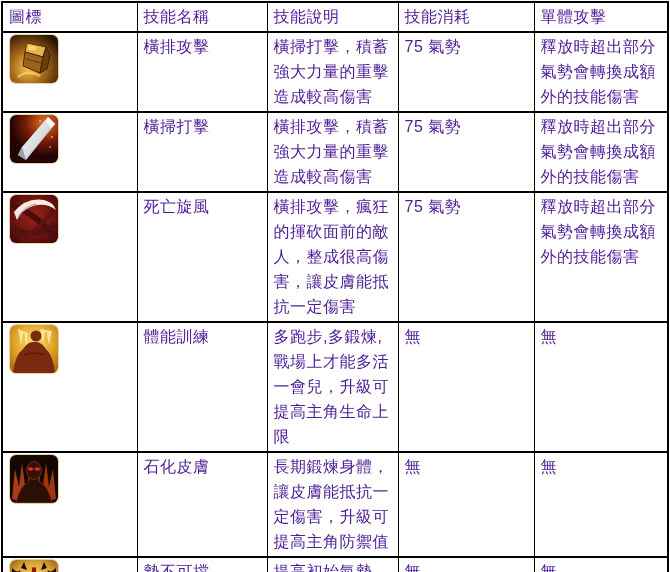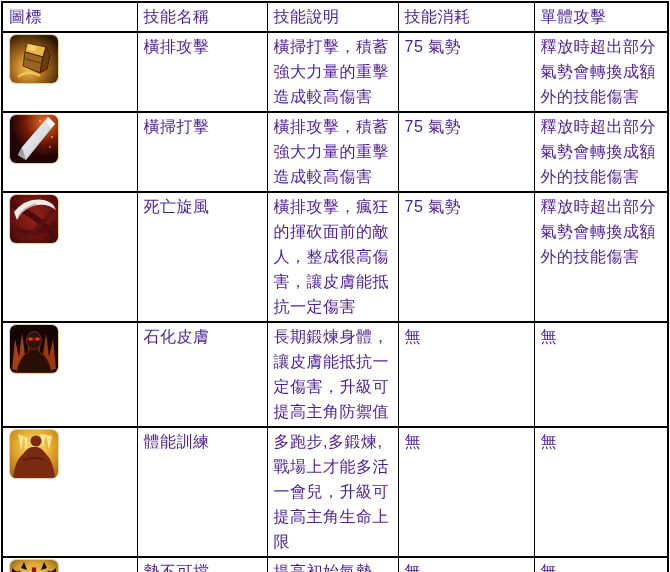--- a/index.html
+++ b/index.html
@@ -149,20 +149,48 @@
             <path d="M8,22 Q14,12 26,9" stroke="#c89aa0" stroke-width="1.5" fill="none" opacity="0.8"></path>
           </svg>
         </span>
       </td>
       <td>死亡旋風</td>
       <td>橫排攻擊，瘋狂的揮砍面前的敵人，整成很高傷害，讓皮膚能抵抗一定傷害</td>
       <td>75 氣勢</td>
       <td>釋放時超出部分氣勢會轉換成額外的技能傷害</td>
     </tr>
 
+    <tr style="height:119px">
+      <td class="icon-cell">
+        <span class="skill-icon">
+          <svg width="48" height="48" viewBox="0 0 48 48">
+            <defs>
+              <radialGradient id="g5" cx="50%" cy="35%" r="75%">
+                <stop offset="0%" stop-color="#fce070"></stop>
+                <stop offset="55%" stop-color="#e0a428"></stop>
+                <stop offset="100%" stop-color="#a86614"></stop>
+              </radialGradient>
+            </defs>
+            <rect width="48" height="48" fill="url(#g5)"></rect>
+            <polygon points="8,4 11,20 14,6 16,22 18,8" fill="#fff0a8" opacity="0.8"></polygon>
+            <polygon points="30,4 33,18 36,5 39,20 42,6" fill="#fff0a8" opacity="0.8"></polygon>
+            <polygon points="4,46 10,34 14,44" fill="#f8e890" opacity="0.6"></polygon>
+            <polygon points="44,46 38,34 34,44" fill="#f8e890" opacity="0.6"></polygon>
+            <circle cx="26" cy="11" r="5.5" fill="#7a2a10"></circle>
+            <path d="M3,48 Q5,30 13,24 Q17,18 22,17 L27,17 Q32,18 36,24 Q43,30 45,48 Z" fill="#7a2a10"></path>
+            <path d="M14,30 Q24,26 34,30" stroke="#5a1c0a" stroke-width="1.5" fill="none"></path>
+          </svg>
+        </span>
+      </td>
+      <td>體能訓練</td>
+      <td>多跑步,多鍛煉,戰場上才能多活一會兒，升級可提高主角生命上限</td>
+      <td>無</td>
+      <td>無</td>
+    </tr>
+
     <tr style="height:99px">
       <td class="icon-cell">
         <span class="skill-icon">
           <svg width="48" height="48" viewBox="0 0 48 48">
             <rect width="48" height="48" fill="#140602"></rect>
             <polygon points="2,44 5,14 9,32 12,8 15,30 10,46" fill="#c2491a" opacity="0.85"></polygon>
             <polygon points="46,44 43,14 39,32 36,8 33,30 38,46" fill="#b8400f" opacity="0.85"></polygon>
             <polygon points="18,26 20,6 24,18 28,6 30,26" fill="#e06020" opacity="0.55"></polygon>
             <path d="M6,48 Q10,30 19,27 L19,23 L29,23 L29,27 Q38,30 42,48 Z" fill="#2a0f07" stroke="#7a2c10" stroke-width="0.8"></path>
             <ellipse cx="24" cy="15.5" rx="7.5" ry="9" fill="#32120a" stroke="#8a3414" stroke-width="0.8"></ellipse>
@@ -172,48 +200,20 @@
             <ellipse cx="27.4" cy="14" rx="3.2" ry="2" fill="#ff4020" opacity="0.35"></ellipse>
           </svg>
         </span>
       </td>
       <td>石化皮膚</td>
       <td>長期鍛煉身體，讓皮膚能抵抗一定傷害，升級可提高主角防禦值</td>
       <td>無</td>
       <td>無</td>
     </tr>
 
-    <tr style="height:119px">
-      <td class="icon-cell">
-        <span class="skill-icon">
-          <svg width="48" height="48" viewBox="0 0 48 48">
-            <defs>
-              <radialGradient id="g5" cx="50%" cy="35%" r="75%">
-                <stop offset="0%" stop-color="#fce070"></stop>
-                <stop offset="55%" stop-color="#e0a428"></stop>
-                <stop offset="100%" stop-color="#a86614"></stop>
-              </radialGradient>
-            </defs>
-            <rect width="48" height="48" fill="url(#g5)"></rect>
-            <polygon points="8,4 11,20 14,6 16,22 18,8" fill="#fff0a8" opacity="0.8"></polygon>
-            <polygon points="30,4 33,18 36,5 39,20 42,6" fill="#fff0a8" opacity="0.8"></polygon>
-            <polygon points="4,46 10,34 14,44" fill="#f8e890" opacity="0.6"></polygon>
-            <polygon points="44,46 38,34 34,44" fill="#f8e890" opacity="0.6"></polygon>
-            <circle cx="26" cy="11" r="5.5" fill="#7a2a10"></circle>
-            <path d="M3,48 Q5,30 13,24 Q17,18 22,17 L27,17 Q32,18 36,24 Q43,30 45,48 Z" fill="#7a2a10"></path>
-            <path d="M14,30 Q24,26 34,30" stroke="#5a1c0a" stroke-width="1.5" fill="none"></path>
-          </svg>
-        </span>
-      </td>
-      <td>體能訓練</td>
-      <td>多跑步,多鍛煉,戰場上才能多活一會兒，升級可提高主角生命上限</td>
-      <td>無</td>
-      <td>無</td>
-    </tr>
-
     <tr style="height:51px">
       <td class="icon-cell">
         <span class="skill-icon">
           <svg width="48" height="48" viewBox="0 0 48 48">
             <defs>
               <radialGradient id="g6" cx="50%" cy="50%" r="72%">
                 <stop offset="0%" stop-color="#fce27a"></stop>
                 <stop offset="60%" stop-color="#dca838"></stop>
                 <stop offset="100%" stop-color="#8a5a10"></stop>
               </radialGradient>

